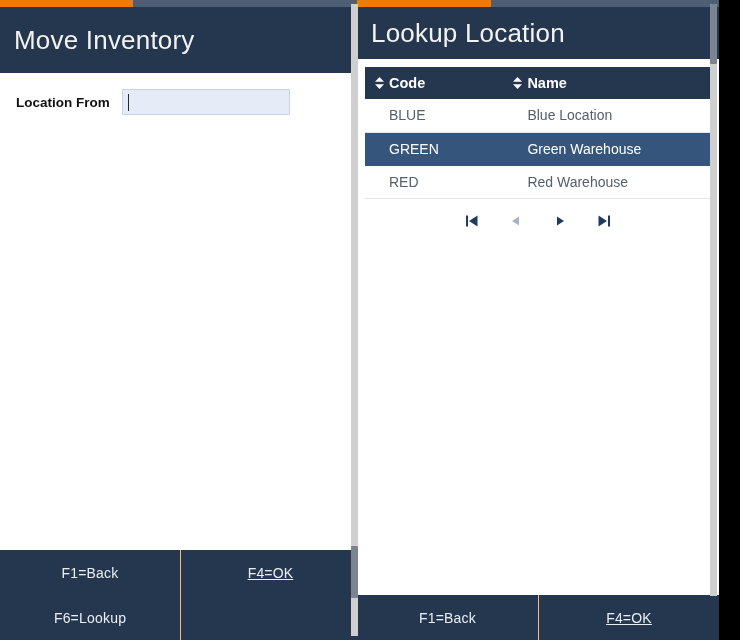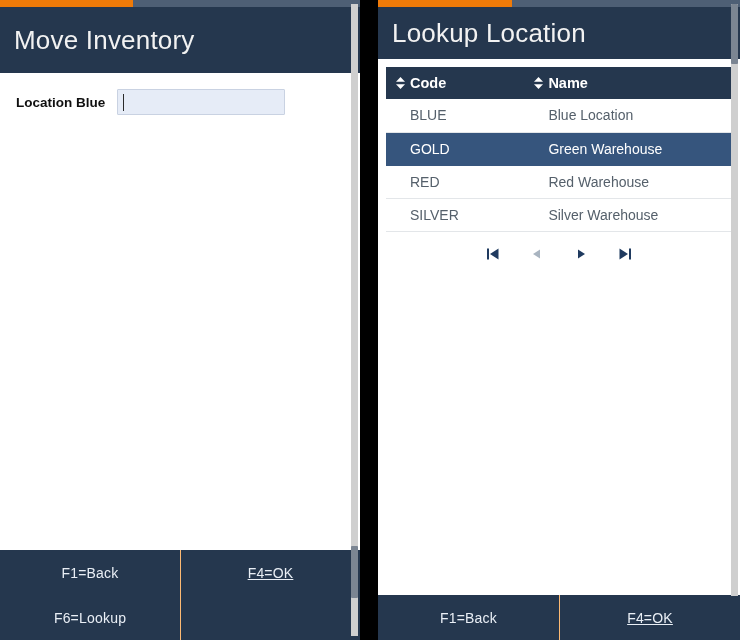--- a/index.html
+++ b/index.html
@@ -19,21 +19,21 @@
   .panel {
     position: absolute;
     top: 0;
     height: 640px;
     background: #ffffff;
     display: flex;
     flex-direction: column;
     overflow: hidden;
   }
   #panel-left  { left: 0px;   width: 360px; }
-  #panel-right { left: 378px; width: 362px; }
+  #panel-right { left: 357px; width: 362px; }
 
   
   .progress-strip {
     position: relative;
     height: 7px;
     width: 100%;
     background: #4e5f75;
     flex: 0 0 auto;
   }
   .progress-strip .fill {
@@ -224,21 +224,21 @@
     <div class="progress-strip">
       <div class="fill"></div>
     </div>
 
     <header class="titlebar">
       <span class="title">Move Inventory</span>
     </header>
 
     <div class="form-body">
       <div class="field-row">
-        <label class="field-label">Location Blue</label>
+        <label class="field-label">Location From</label>
         <div class="field-input">
           <span class="caret"></span>
         </div>
       </div>
     </div>
 
     <footer class="footer">
       <div class="footer-grid">
         <div class="footer-cell">
           <span>F1=Back</span>
@@ -291,30 +291,26 @@
               </span><span>Name</span>
             </th>
           </tr>
         </thead>
         <tbody>
           <tr>
             <td>BLUE</td>
             <td>Blue Location</td>
           </tr>
           <tr class="selected">
-            <td>GOLD</td>
+            <td>GREEN</td>
             <td>Green Warehouse</td>
           </tr>
           <tr>
             <td>RED</td>
             <td>Red Warehouse</td>
-          </tr>
-          <tr>
-            <td>SILVER</td>
-            <td>Silver Warehouse</td>
           </tr>
         </tbody>
       </table>
 
       <div class="pager">
         <span class="pager-btn">
           <svg width="14" height="14" viewBox="0 0 14 14" aria-hidden="true">
             <rect x="1" y="1.5" width="2" height="11" fill="#1f3a5f"></rect>
             <polygon points="12.5,1.5 12.5,12.5 4,7" fill="#1f3a5f"></polygon>
           </svg>

